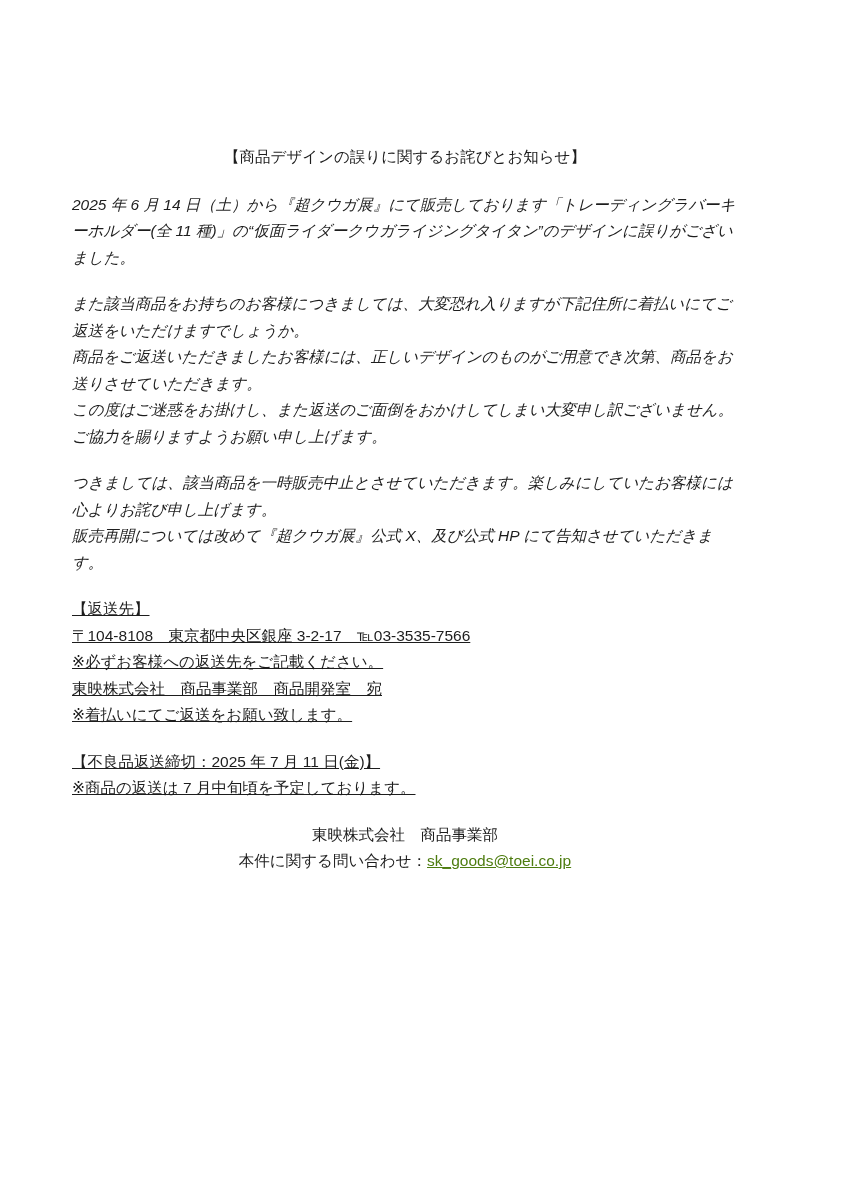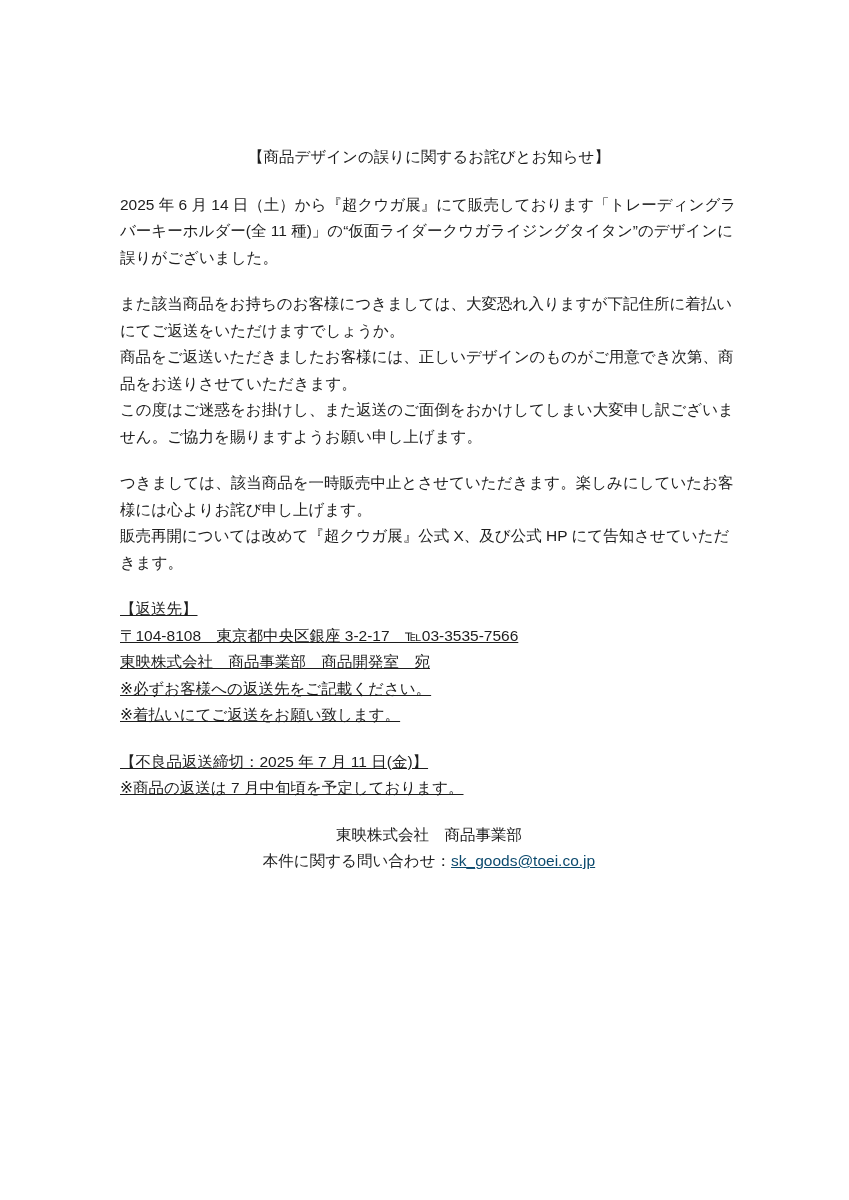--- a/index.html
+++ b/index.html
@@ -6,52 +6,53 @@
     margin: 0;
     padding: 0;
     background: #ffffff;
   }
   .page {
     position: relative;
     width: 849px;
     height: 1200px;
     background: #ffffff;
     box-sizing: border-box;
-    padding: 144px 111px 0 120px;
+    padding: 144px 111px 0 72px;
     font-family: "Liberation Sans", "DejaVu Sans", sans-serif;
     font-size: 15.5px;
     line-height: 26.5px;
     color: #1d1d1d;
     overflow: hidden;
   }
   .doc-title {
     text-align: center;
     margin: 0 0 21px 0;
   }
   .para {
     margin: 0 0 20px 0;
     white-space: pre-wrap;
     text-align: left;
+    font-style: italic;
   }
   .block {
     margin: 0 0 20px 0;
   }
   .block > div {
     white-space: pre-wrap;
     text-decoration: underline;
   }
   .footer {
     margin-top: 5px;
     text-align: center;
   }
   .footer-note {
     white-space: pre-wrap;
   }
   a.email-link {
-    color: #0c4a6e;
+    color: #4d7c0f;
     cursor: pointer;
   }
 </style>
 </head>
 <body>
 
 <div class="page">
 
   <div class="doc-title">【商品デザインの誤りに関するお詫びとお知らせ】</div>
 
@@ -60,22 +61,22 @@
   <p class="para">また該当商品をお持ちのお客様につきましては、大変恐れ入りますが下記住所に着払いにてご返送をいただけますでしょうか。
 商品をご返送いただきましたお客様には、正しいデザインのものがご用意でき次第、商品をお送りさせていただきます。
 この度はご迷惑をお掛けし、また返送のご面倒をおかけしてしまい大変申し訳ございません。ご協力を賜りますようお願い申し上げます。</p>
 
   <p class="para">つきましては、該当商品を一時販売中止とさせていただきます。楽しみにしていたお客様には心よりお詫び申し上げます。
 販売再開については改めて『超クウガ展』公式 X、及び公式 HP にて告知させていただきます。</p>
 
   <div class="block">
     <div>【返送先】</div>
     <div>〒104-8108　東京都中央区銀座 3-2-17　℡03-3535-7566</div>
+    <div>※必ずお客様への返送先をご記載ください。</div>
     <div>東映株式会社　商品事業部　商品開発室　宛</div>
-    <div>※必ずお客様への返送先をご記載ください。</div>
     <div>※着払いにてご返送をお願い致します。</div>
   </div>
 
   <div class="block">
     <div>【不良品返送締切：2025 年 7 月 11 日(金)】</div>
     <div>※商品の返送は 7 月中旬頃を予定しております。</div>
   </div>
 
   <div class="footer">
     <div>東映株式会社　商品事業部</div>

